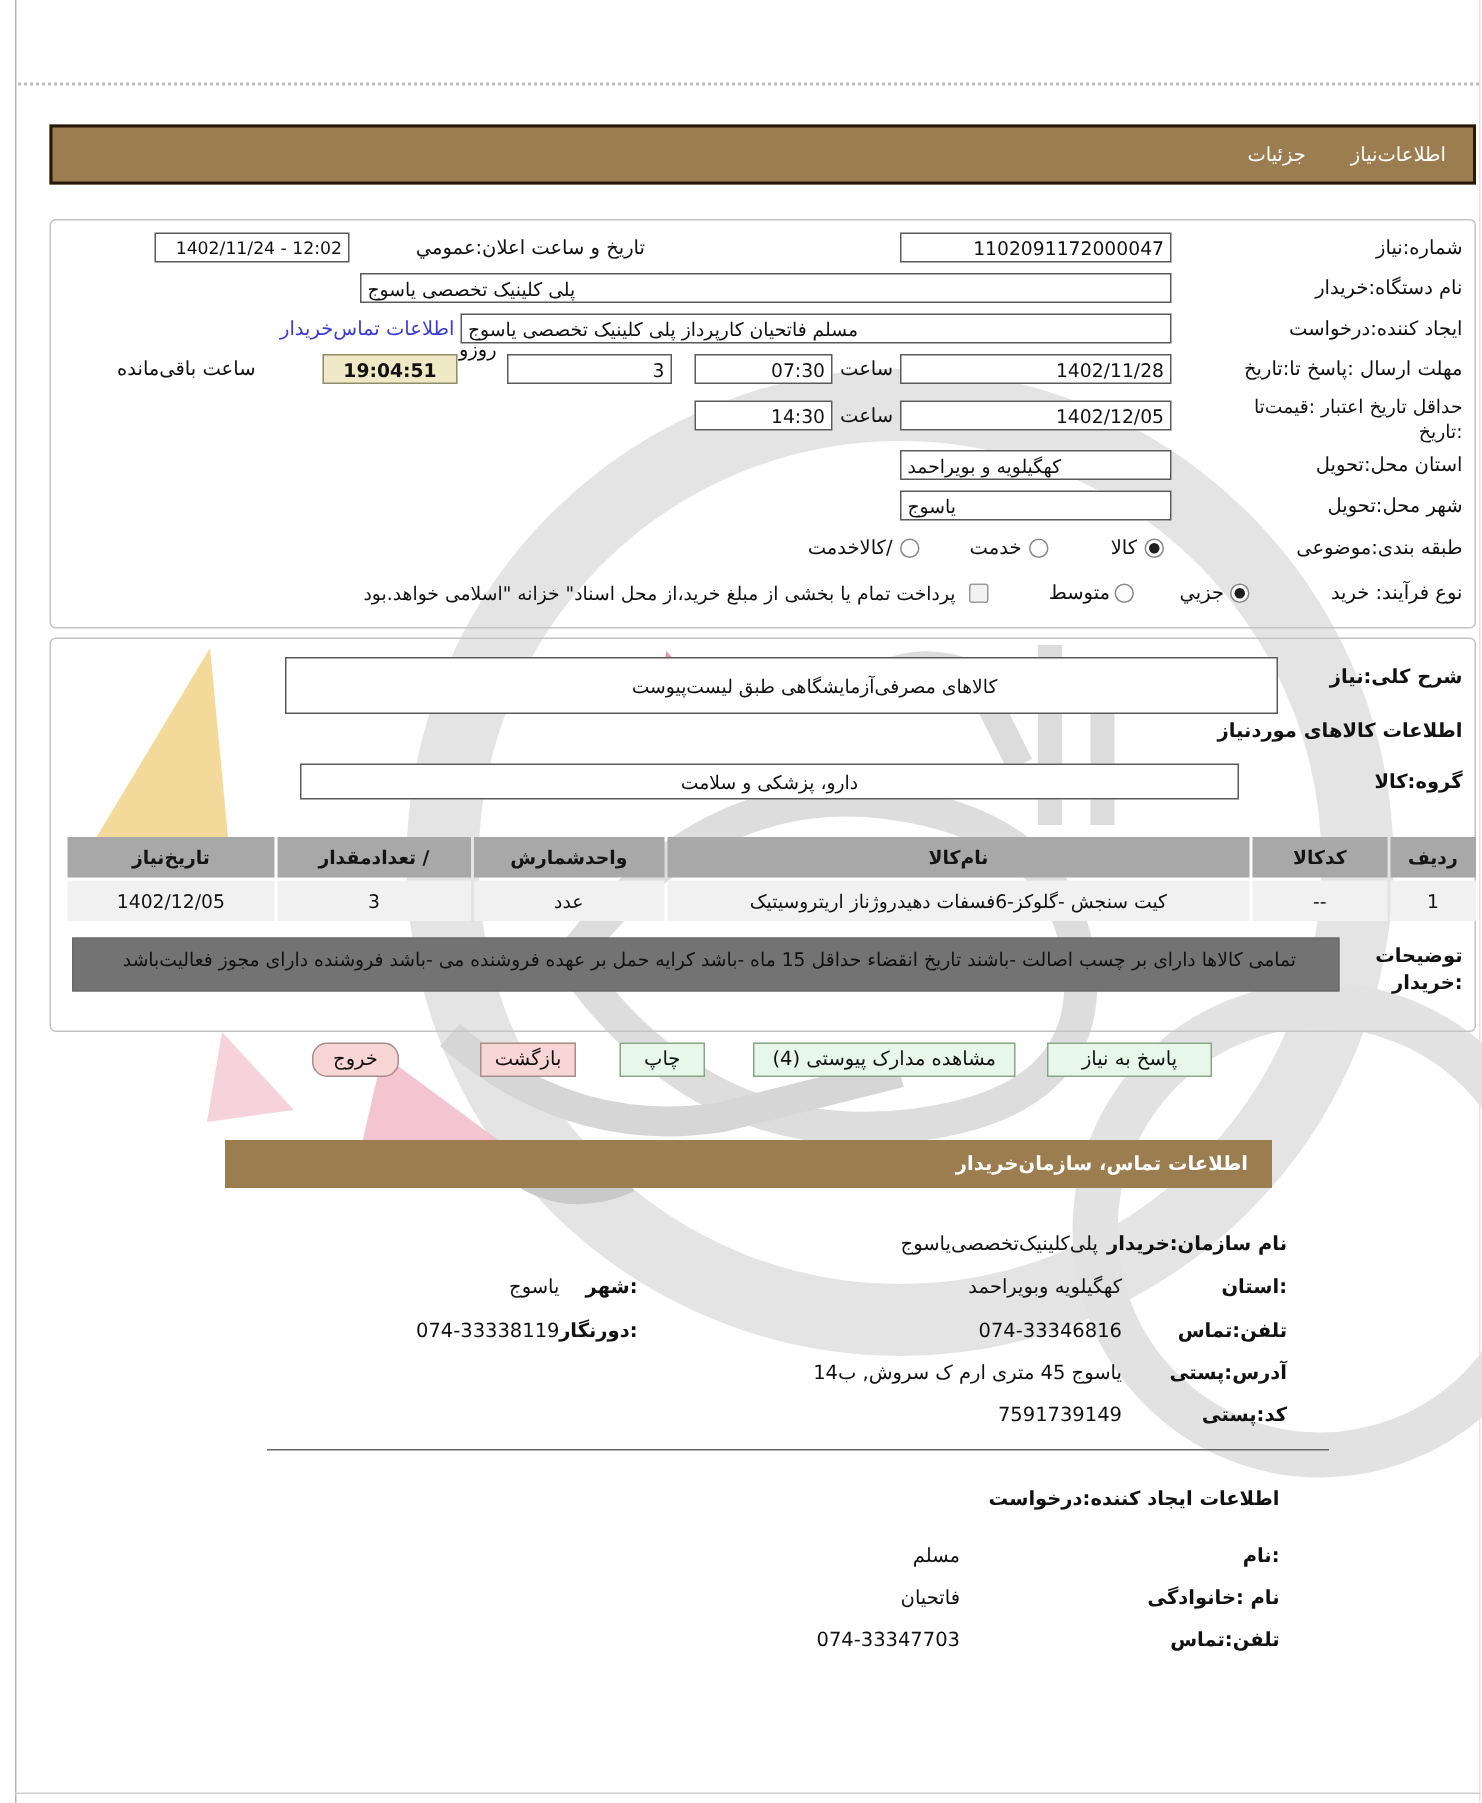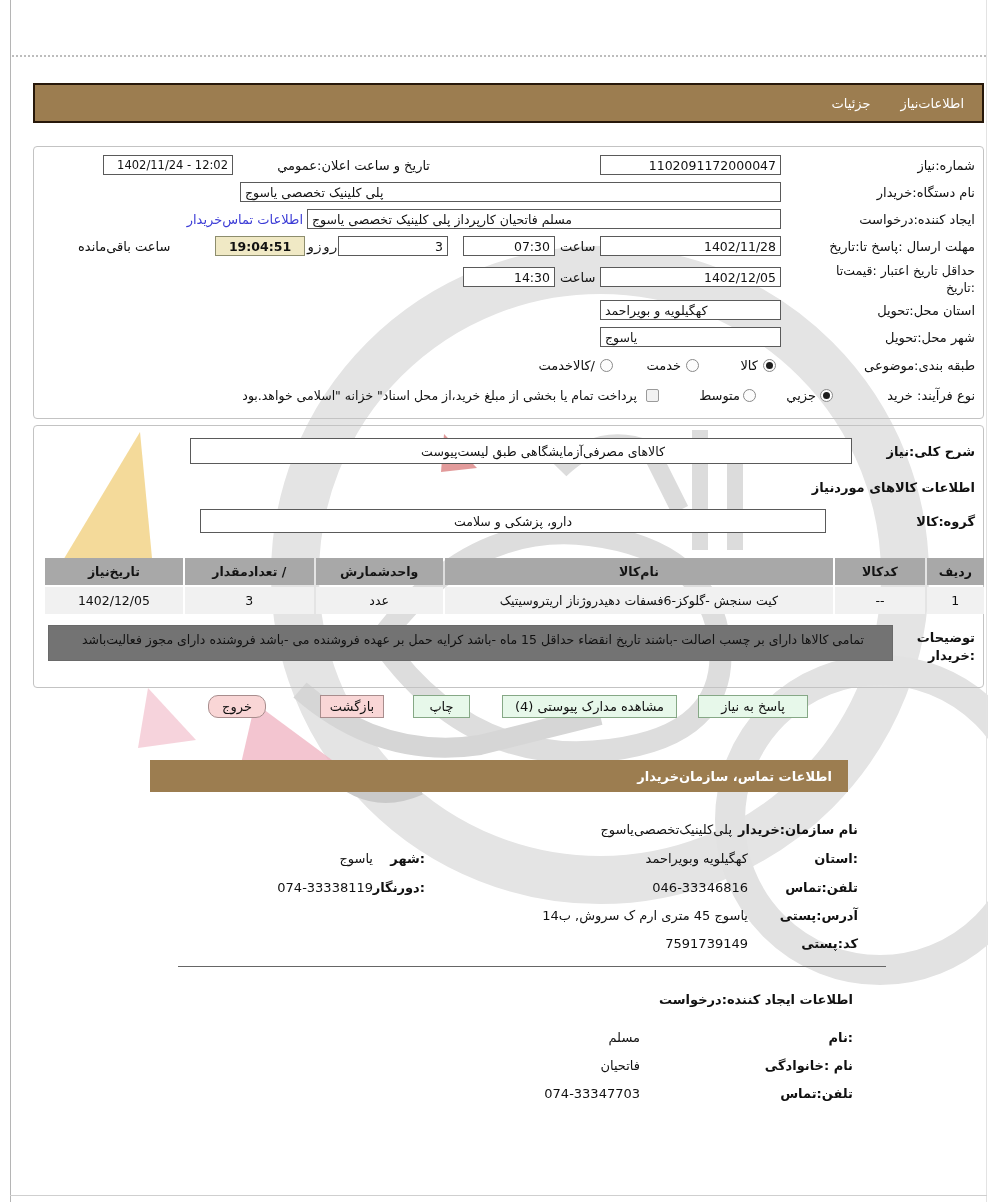--- a/index.html
+++ b/index.html
@@ -117,21 +117,21 @@
 
   <span class="abs lbl" style="right:13px; top:212px;">ایجاد کننده:درخواست</span>
   <div class="box" style="left:307px; top:209px; width:474px;">مسلم فاتحیان کارپرداز  پلی کلینیک تخصصی یاسوج</div>
   <span class="abs link" style="right:685px; top:212px;">اطلاعات تماس‌خریدار</span>
 
   <span class="abs lbl" style="right:13px; top:239px;">مهلت ارسال :پاسخ تا:تاریخ</span>
   <div class="box num" style="left:600px; top:236px; width:181px;">1402/11/28</div>
   <span class="abs lbl" style="left:560px; top:239px;">ساعت</span>
   <div class="box num" style="left:463px; top:236px; width:92px;">07:30</div>
   <div class="box num" style="left:338px; top:236px; width:110px;">3</div>
-  <span class="abs lbl" style="left:306px; top:239px;font-family:Liberation Mono, monospace;">روزو</span>
+  <span class="abs lbl" style="left:306px; top:226px;">روزو</span>
   <div class="box hl num" style="left:215px; top:236px; width:90px;">19:04:51</div>
   <span class="abs lbl" style="left:78px; top:239px;">ساعت باقی‌مانده</span>
 
   <span class="abs lbl" style="right:13px; top:263px; font-size:12.5px;">حداقل تاریخ اعتبار :قیمت‌تا</span>
   <span class="abs lbl" style="right:13px; top:280px; font-size:12.5px;">:تاریخ</span>
   <div class="box num" style="left:600px; top:267px; width:181px;">1402/12/05</div>
   <span class="abs lbl" style="left:560px; top:270px;">ساعت</span>
   <div class="box num" style="left:463px; top:267px; width:92px;">14:30</div>
 
   <span class="abs lbl" style="right:13px; top:303px;">استان محل:تحویل</span>
@@ -152,21 +152,21 @@
   <div class="radio sel" style="left:820px; top:389px;"></div>
   <span class="abs lbl" style="right:172px; top:388px;">جزیي</span>
   <div class="radio" style="left:743px; top:389px;"></div>
   <span class="abs lbl" style="right:248px; top:388px;">متوسط</span>
   <div class="checkbox" style="left:646px; top:389px;"></div>
   <span class="abs lbl" style="right:351px; top:388px; font-size:12.5px;">پرداخت تمام یا بخشی از مبلغ خرید،از محل اسناد" خزانه "اسلامی خواهد.بود</span>
 
   <div class="panel" id="panel2"></div>
 
   <span class="abs lbl bold" style="right:13px; top:444px;">شرح کلی:نیاز</span>
-  <div class="box center" style="left:190px; top:438px; width:662px; height:26px;padding-left:48px;">کالاهای مصرفی‌آزمایشگاهی طبق لیست‌پیوست</div>
+  <div class="box center" style="left:190px; top:438px; width:662px; height:38px;padding-left:48px;">کالاهای مصرفی‌آزمایشگاهی طبق لیست‌پیوست</div>
 
   <span class="abs lbl bold" style="right:13px; top:480px;">اطلاعات  کالاهای موردنیاز</span>
 
   <span class="abs lbl bold" style="right:13px; top:514px;">گروه:کالا</span>
   <div class="box center" style="left:200px; top:509px; width:626px; height:24px;">دارو، پزشکی و سلامت</div>
 
   <div id="items-table">
     <div class="t-row t-head">
       <div class="t-cell w-index">ردیف</div>
       <div class="t-cell w-code">کدکالا</div>
@@ -201,21 +201,21 @@
 
   <span class="abs lbl bold" style="right:130px; top:822px;">نام سازمان:خریدار</span>
   <span class="abs val" style="right:256px; top:822px;">پلی‌کلینیک‌تخصصی‌یاسوج</span>
 
   <span class="abs lbl bold" style="right:130px; top:851px;">:استان</span>
   <span class="abs val" style="right:240px; top:851px;">کهگیلویه وبویراحمد</span>
   <span class="abs lbl bold" style="right:563px; top:851px;">:شهر</span>
   <span class="abs val" style="right:615px; top:851px;">یاسوج</span>
 
   <span class="abs lbl bold" style="right:130px; top:880px;">تلفن:تماس</span>
-  <span class="abs val num" style="right:240px; top:880px;">046-33346816</span>
+  <span class="abs val num" style="right:240px; top:880px;">074-33346816</span>
   <span class="abs lbl bold" style="right:563px; top:880px;">:دورنگار</span>
   <span class="abs val num" style="right:615px; top:880px;">074-33338119</span>
 
   <span class="abs lbl bold" style="right:130px; top:908px;">آدرس:پستی</span>
   <span class="abs val" style="right:240px; top:908px;">یاسوج 45 متری ارم ک سروش, ب14</span>
 
   <span class="abs lbl bold" style="right:130px; top:936px;">کد:پستی</span>
   <span class="abs val num" style="right:240px; top:936px;">7591739149</span>
 
   <div class="divider"></div>

